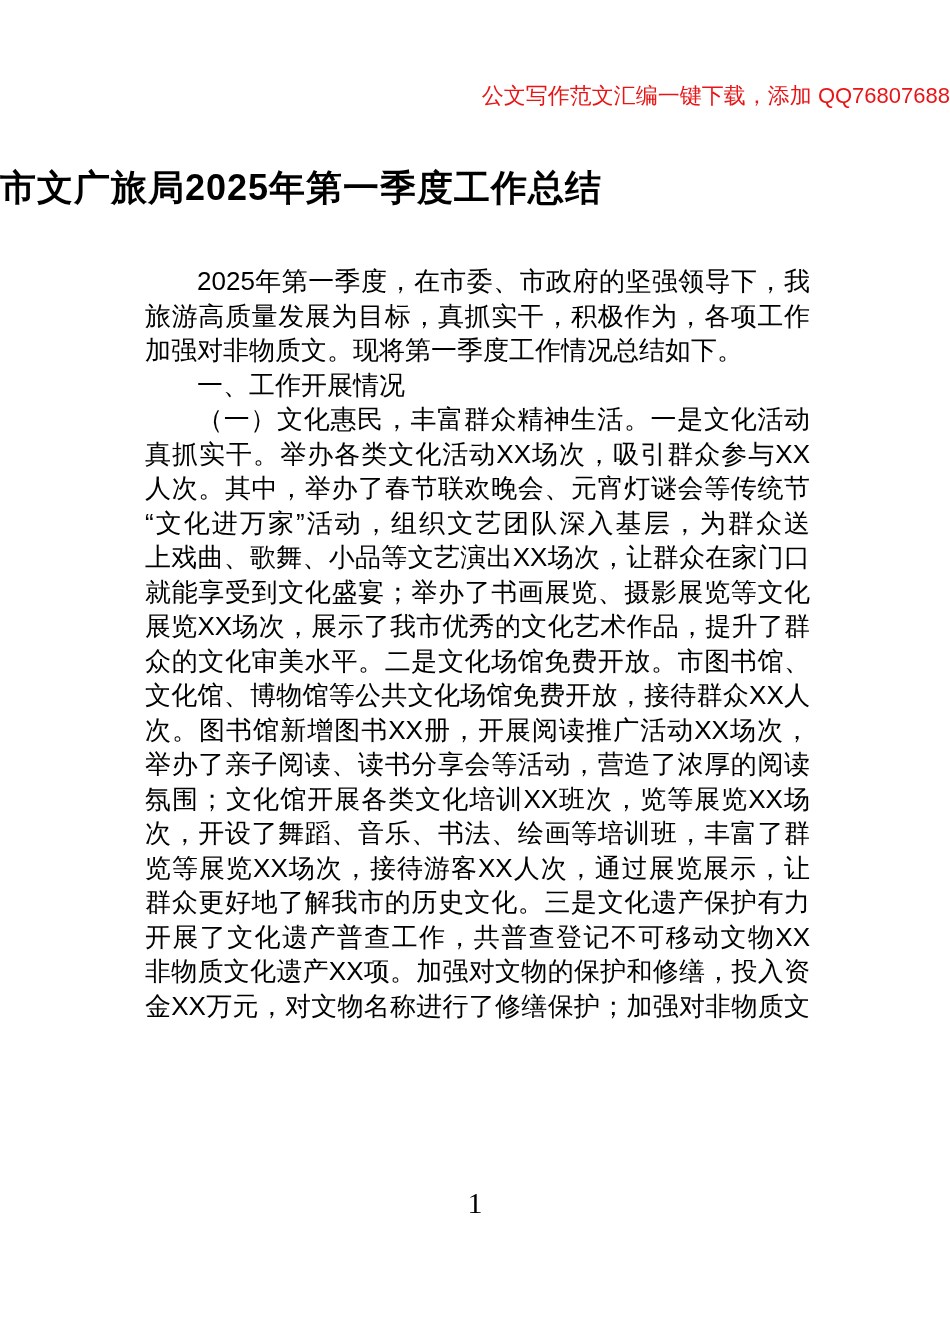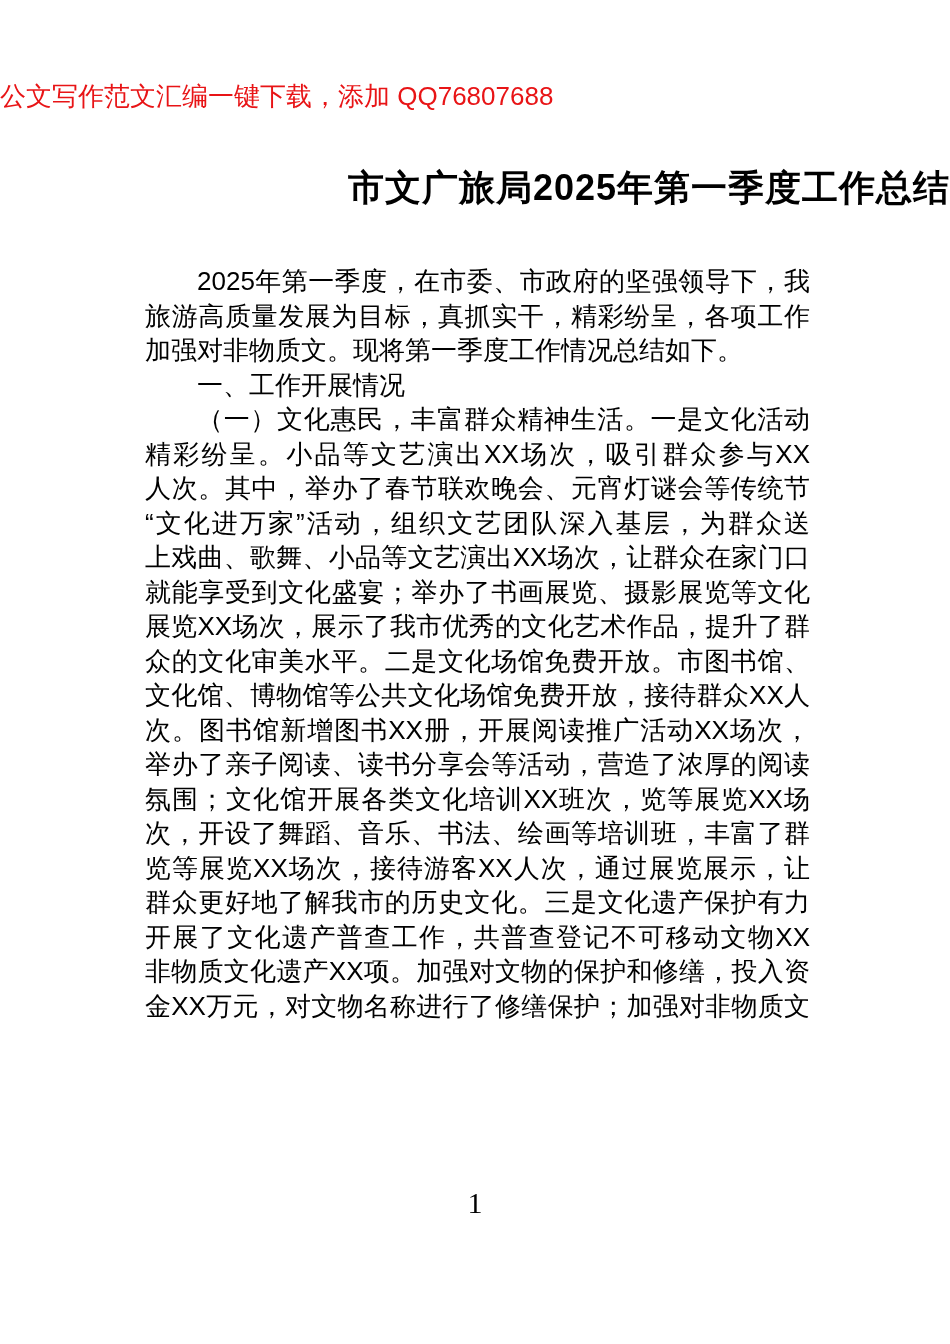--- a/index.html
+++ b/index.html
@@ -14,31 +14,31 @@
     background: #ffffff;
     overflow: hidden;
     font-family: "Liberation Sans", sans-serif;
     color: #000000;
   }
   .promo-header {
     position: absolute;
     top: 83px;
     left: 0;
     width: 100%;
-    text-align: left;
-    font-size: 26px;
+    text-align: right;
+    font-size: 22px;
     line-height: 26px;
     font-family: "Liberation Sans", sans-serif;
   }
   .doc-title {
     position: absolute;
     top: 165px;
     left: 0;
     width: 100%;
-    text-align: right;
+    text-align: left;
     font-size: 36px;
     line-height: 46px;
     font-weight: bold;
     letter-spacing: 1px;
     color: #000000;
   }
   .doc-body {
     position: absolute;
     top: 264px;
     left: 145px;
@@ -76,25 +76,25 @@
 <body>
 
 <div class="page" style="background: rgb(255, 255, 255);">
 
   <div class="promo-header" style="color: rgb(232, 20, 22);">公文写作范文汇编一键下载，添加 QQ76807688</div>
 
   <div class="doc-title">市文广旅局2025年第一季度工作总结</div>
 
   <div class="doc-body">
       <div class="line first">2025年第一季度，在市委、市政府的坚强领导下，我</div>
-      <div class="line">旅游高质量发展为目标，真抓实干，精彩纷呈，各项工作</div>
+      <div class="line">旅游高质量发展为目标，真抓实干，积极作为，各项工作</div>
       <div class="line end">加强对非物质文。现将第一季度工作情况总结如下。</div>
       <div class="line first end">一、工作开展情况</div>
       <div class="line first">（一）文化惠民，丰富群众精神生活。一是文化活动</div>
-      <div class="line">精彩纷呈。小品等文艺演出XX场次，吸引群众参与XX</div>
+      <div class="line">真抓实干。举办各类文化活动XX场次，吸引群众参与XX</div>
       <div class="line">人次。其中，举办了春节联欢晚会、元宵灯谜会等传统节</div>
       <div class="line">“文化进万家”活动，组织文艺团队深入基层，为群众送</div>
       <div class="line">上戏曲、歌舞、小品等文艺演出XX场次，让群众在家门口</div>
       <div class="line">就能享受到文化盛宴；举办了书画展览、摄影展览等文化</div>
       <div class="line">展览XX场次，展示了我市优秀的文化艺术作品，提升了群</div>
       <div class="line">众的文化审美水平。二是文化场馆免费开放。市图书馆、</div>
       <div class="line">文化馆、博物馆等公共文化场馆免费开放，接待群众XX人</div>
       <div class="line">次。图书馆新增图书XX册，开展阅读推广活动XX场次，</div>
       <div class="line">举办了亲子阅读、读书分享会等活动，营造了浓厚的阅读</div>
       <div class="line">氛围；文化馆开展各类文化培训XX班次，览等展览XX场次</div>

